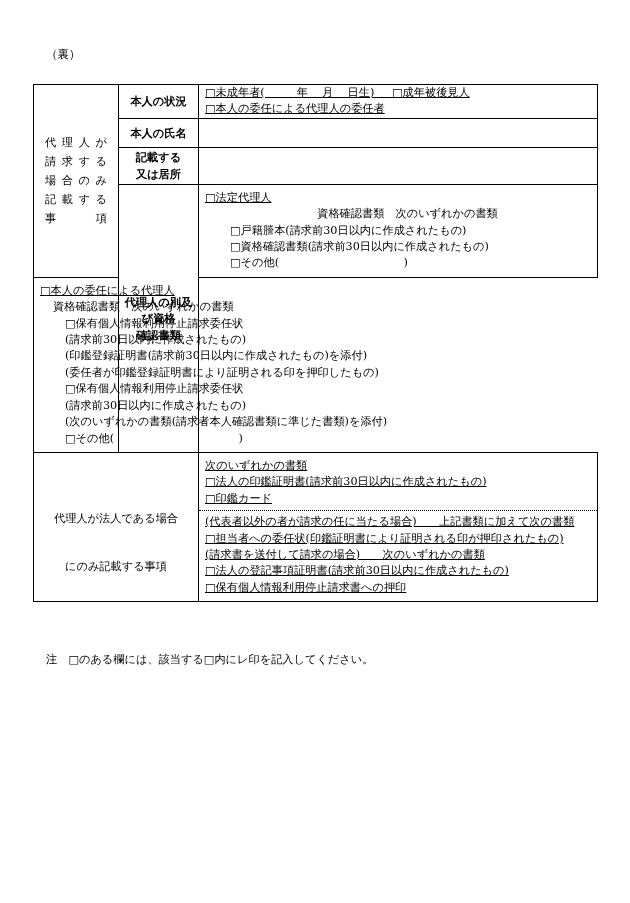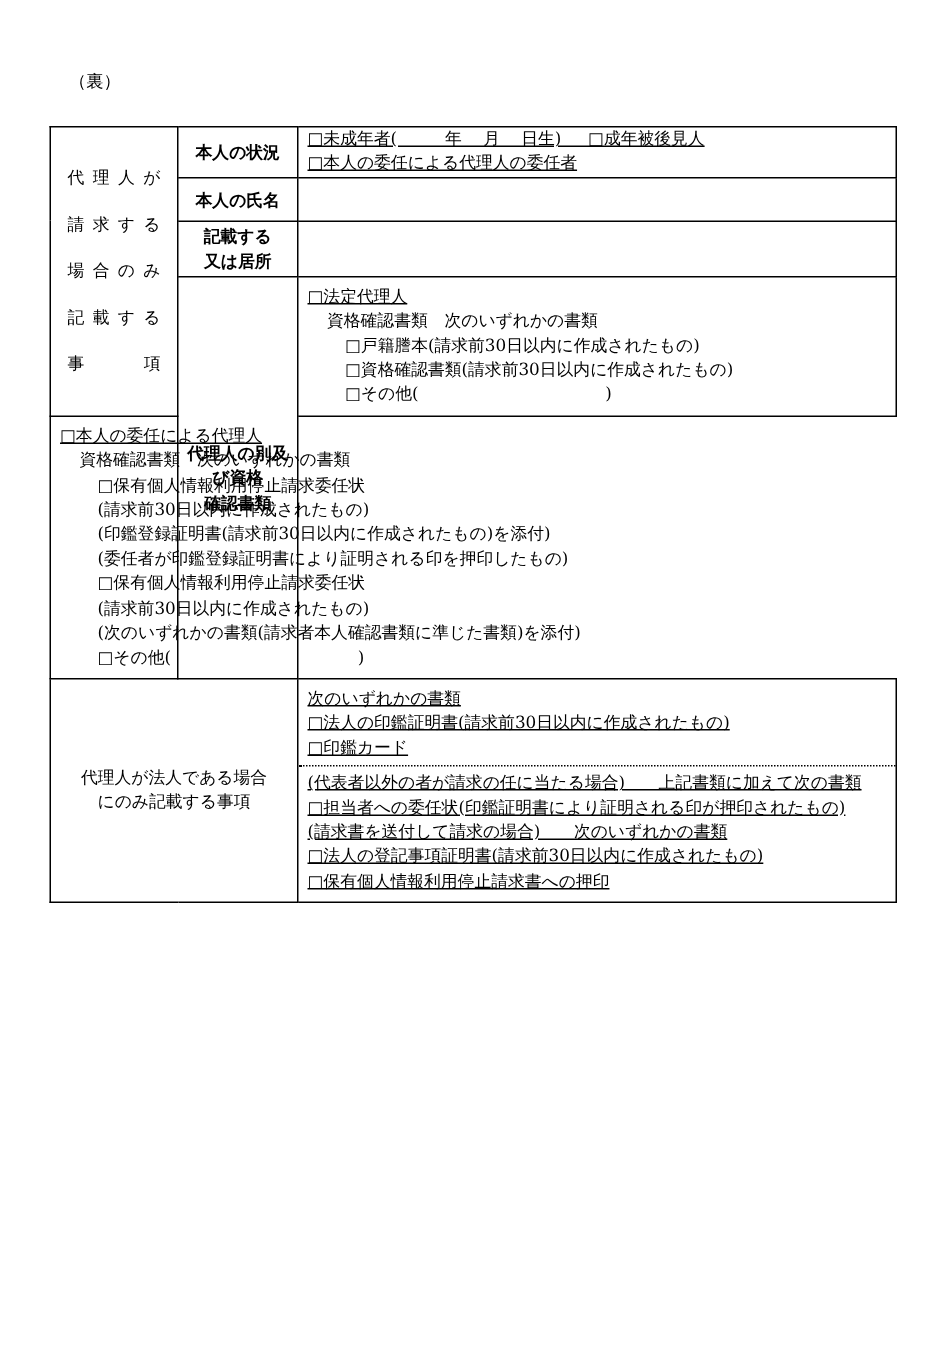--- a/index.html
+++ b/index.html
@@ -61,21 +61,21 @@
   .outer-label {
     text-align: center;
     vertical-align: middle;
     padding: 4px 6px;
   }
   .outer-label .jline {
     display: block;
     text-align: justify;
     text-align-last: justify;
     width: 62px;
-    margin: 12px auto;
+    margin: 0 auto;
     font-size: 11.2px;
     line-height: 19px;
     white-space: nowrap;
   }
 
   
   .row-label {
     text-align: center;
     padding: 5px 3px;
     line-height: 17px;
@@ -84,37 +84,37 @@
     display: block;
     font-weight: bold;
   }
 
   
   .wide-label {
     text-align: center;
     padding: 6px 8px;
     line-height: 18px;
   }
-  .wide-label .ll { display: block; }
+  .wide-label .ll { display: block; margin-top: 32px; }
 
   
   .body-cell {
     padding: 4px 0 4px 0;
   }
   .body-cell.tall { padding: 5px 0 5px 0; }
 
   .line {
     display: block;
     padding-left: 6px;
     white-space: pre;
     font-size: 11.2px;
     line-height: 16.4px;
   }
   .line.i0 { padding-left: 6px; text-decoration: underline; }
-  .line.i1 { padding-left: 19px; }
+  .line.i1 { padding-left: 19px; text-align: center; }
   .line.i2 { padding-left: 31px; }
 
   
   .blank-cell {
     height: 28px;
   }
   .blank-cell.tall2 { height: 36px; }
 
   
   .dotted-sep {
@@ -234,14 +234,15 @@
 
           <span class="line i0">(請求書を送付して請求の場合)　　次のいずれかの書類</span>
           <span class="line i0">□法人の登記事項証明書(請求前30日以内に作成されたもの)</span>
           <span class="line i0">□保有個人情報利用停止請求書への押印</span>
         </td>
       </tr>
 
     </tbody>
   </table>
 
+  <div class="note">注　□のある欄には、該当する□内にレ印を記入してください。</div>
 
 </div>
 
 </body></html>

